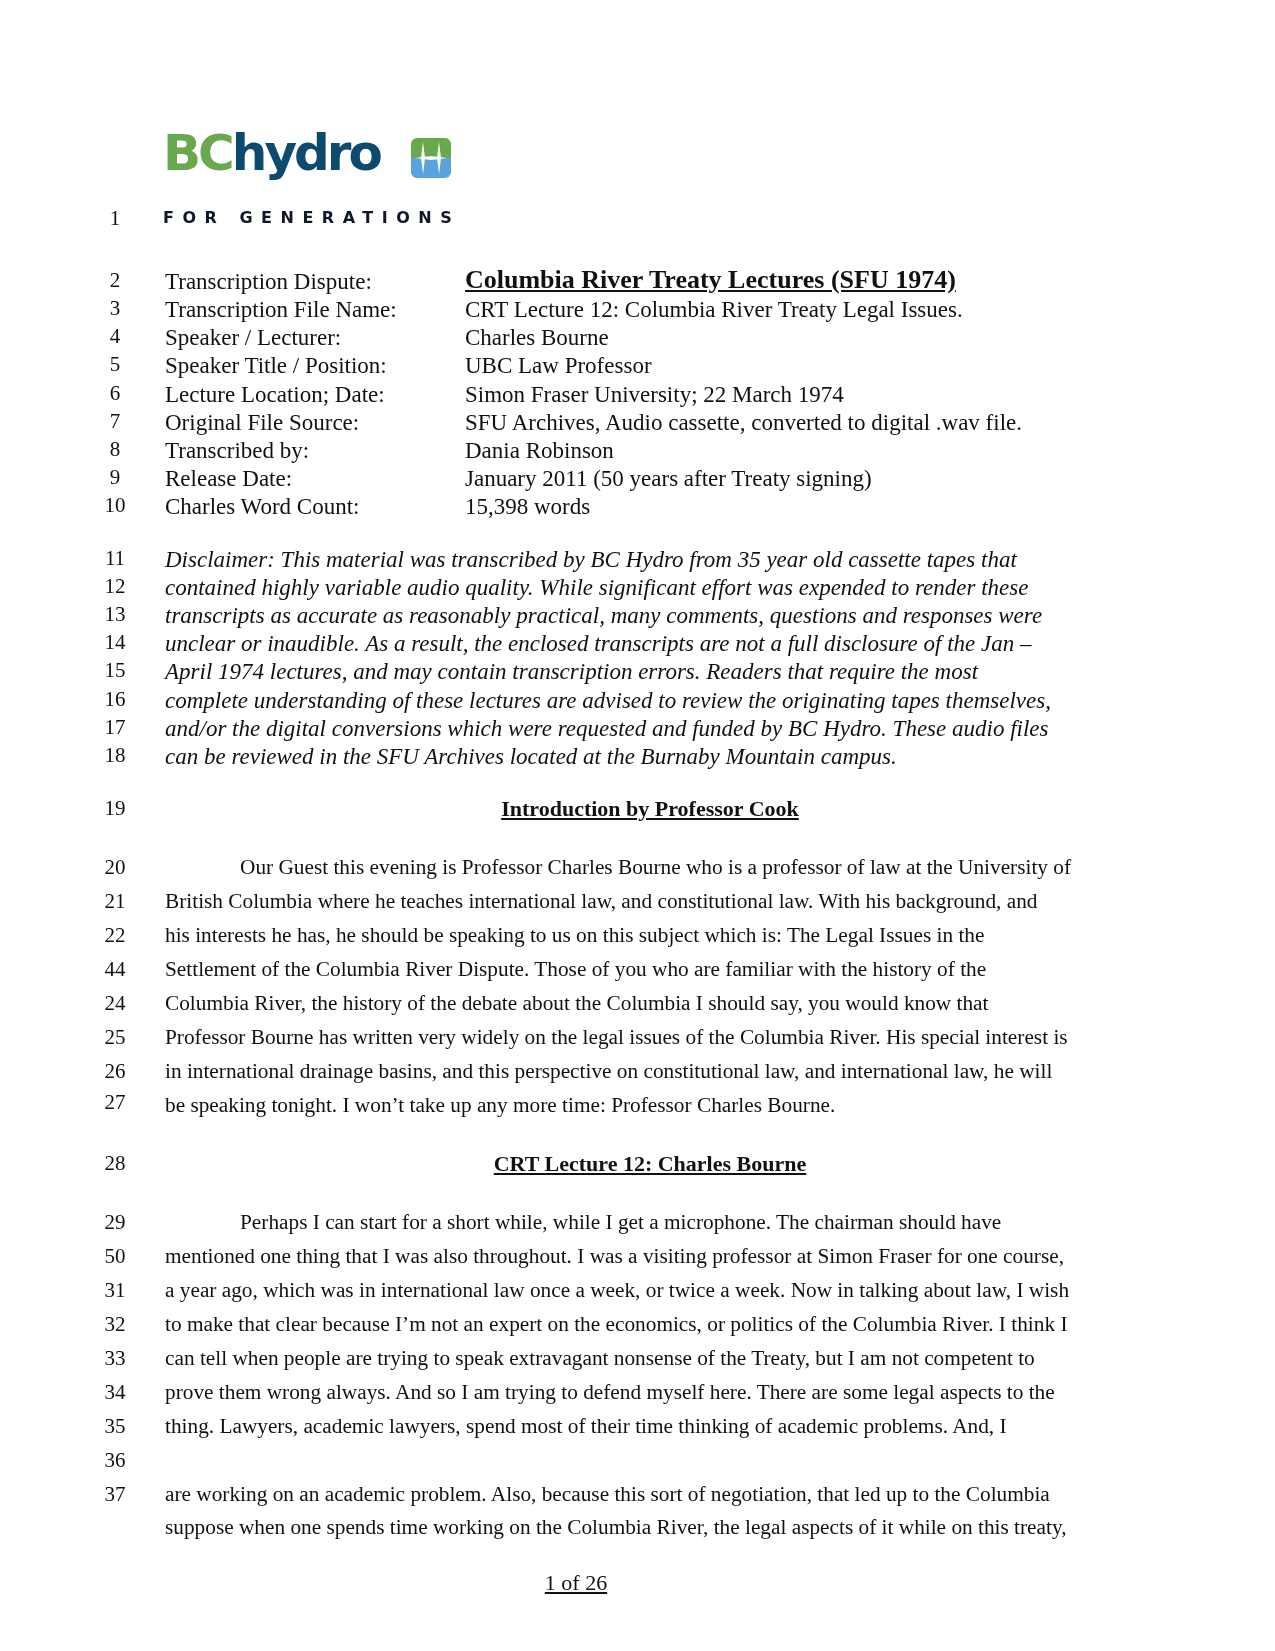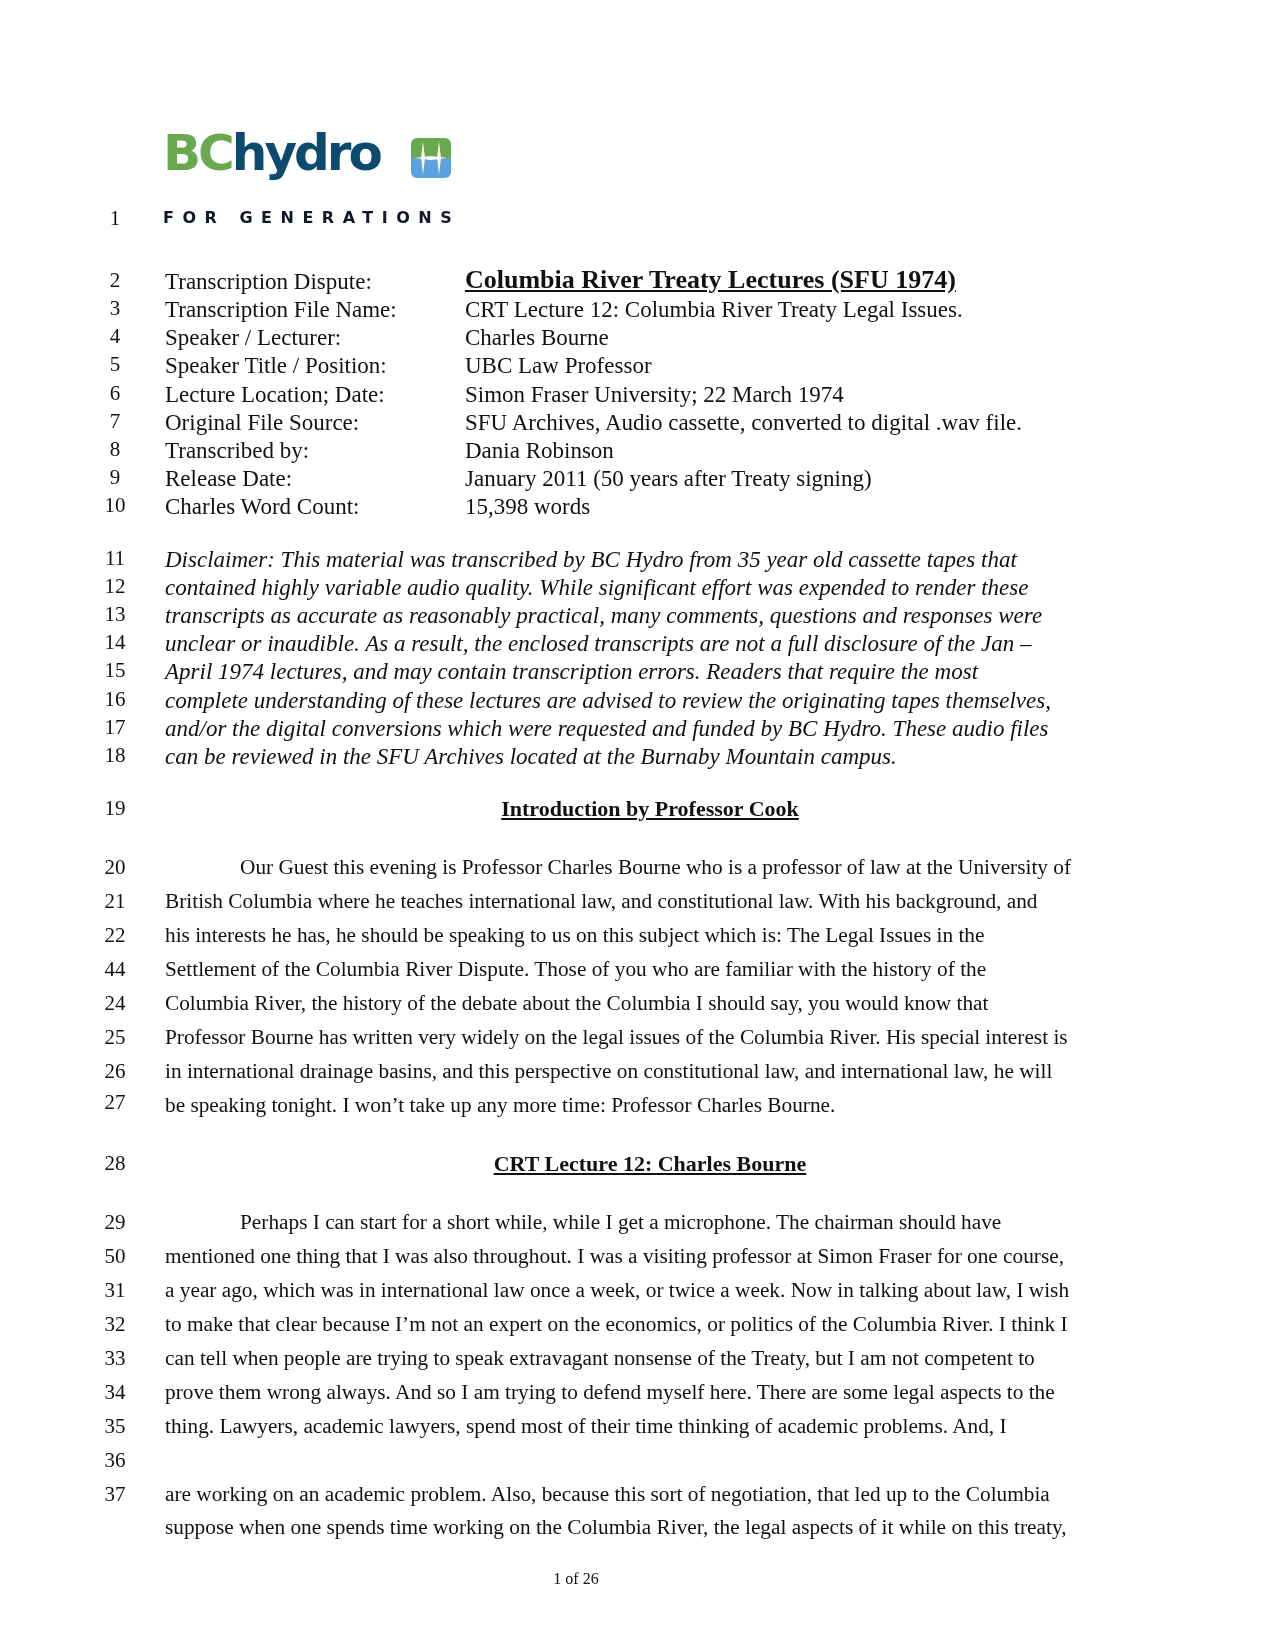--- a/index.html
+++ b/index.html
@@ -15,21 +15,21 @@
     .tagline { position: absolute; left: 163px; top: 208px; font-family: "DejaVu Sans", sans-serif; font-weight: bold;
                font-size: 16px; letter-spacing: 8.5px; color: #0f172a; white-space: nowrap; }
     .meta-label { position: absolute; left: 165px; font-size: 23px; line-height: 1; white-space: nowrap; }
     .meta-value { position: absolute; left: 465px; font-size: 23px; line-height: 1; white-space: nowrap; }
     .series-title { font-weight: bold; text-decoration: underline; font-size: 26px; }
     .disc { position: absolute; left: 165px; font-style: italic; font-size: 23px; line-height: 1; white-space: nowrap; }
     .heading { position: absolute; left: 165px; width: 970px; text-align: center; font-weight: bold;
                text-decoration: underline; font-size: 22px; line-height: 1; }
     .body-line { position: absolute; left: 165px; font-size: 21.3px; line-height: 1; white-space: nowrap; }
     .indent { padding-left: 75px; }
-    .footer { position: absolute; left: 0; width: 1152px; top: 1570px; text-align: center; font-size: 16px; }
+    .footer { position: absolute; left: 0; width: 1152px; top: 1570px; text-align: center; font-size: 22px; text-decoration: underline; }
   </style>
 </head>
 <body>
 
 <div class="logo">
   <div class="logo-word">
     <span class="logo-bc">BC</span><span class="logo-hydro">hydro</span>
   </div>
   <svg class="logo-icon" viewBox="0 0 40 40">
     <rect x="0" y="0" width="40" height="20" rx="6" ry="6" fill="#6aa84f"></rect>

